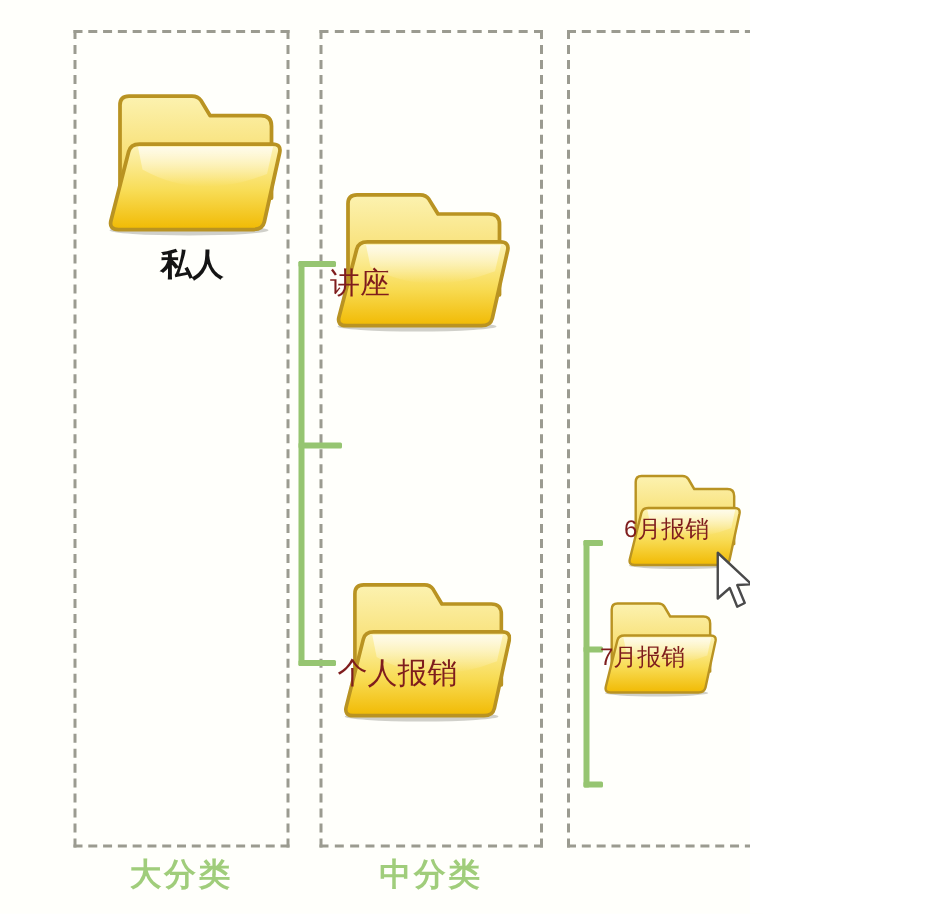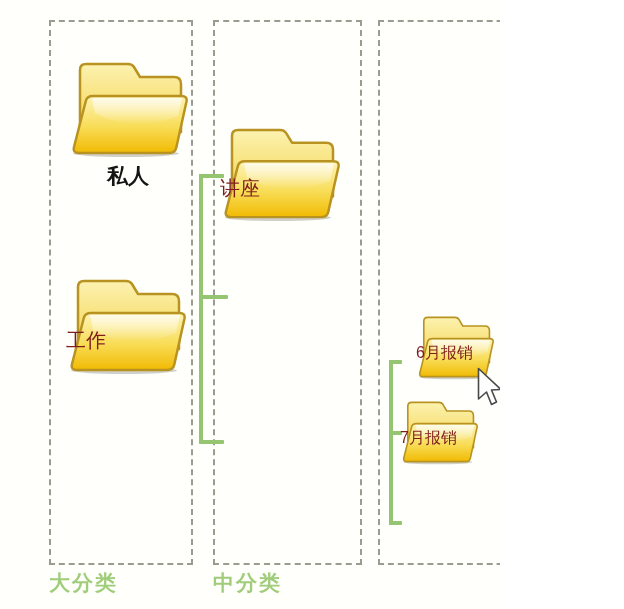--- a/index.html
+++ b/index.html
@@ -18,20 +18,21 @@
     top:20px;height:541px;
     border:2px dashed #9b9b90;
     background:transparent;
   }
   #box-large{left:49px;width:140px;}
   #box-medium{left:213px;width:145px;}
   #box-small{left:378px;width:170px;}
 
   .collabel{
     position:absolute;top:569px;
+    text-align:center;
     font-size:21px;font-weight:700;
     color:#a0cd7b;
     letter-spacing:2px;
   }
   #label-large{left:49px;width:144px;}
   #label-medium{left:213px;width:149px;}
   #label-small{left:378px;width:174px;}
 
   .folder{position:absolute;}
   .folder .ficon{position:absolute;left:0;top:0;width:100%;height:100%;}
@@ -113,35 +114,35 @@
   <div class="br" id="b2m"></div>
   <div class="br" id="b2b"></div>
 
   <div class="folder large" id="folder-private">
     <svg class="ficon">
         <use href="#sym-folder"></use>
       </svg>
   </div>
   <div id="label-private">私人</div>
 
-  <div class="folder large" id="folder-work">
-    <svg class="ficon">
-        <use href="#sym-folder"></use>
-      </svg>
-    <span class="flabel">工作</span>
-  </div>
 
   <div class="folder large" id="folder-lecture">
     <svg class="ficon">
         <use href="#sym-folder"></use>
       </svg>
     <span class="flabel">讲座</span>
   </div>
 
 
+  <div class="folder large" id="folder-personal">
+    <svg class="ficon">
+        <use href="#sym-folder"></use>
+      </svg>
+    <span class="flabel">个人报销</span>
+  </div>
 
   <div class="folder small" id="folder-june">
     <svg class="ficon">
         <use href="#sym-folder"></use>
       </svg>
     <span class="flabel">6月报销</span>
   </div>
 
   <div class="folder small" id="folder-july">
     <svg class="ficon">

